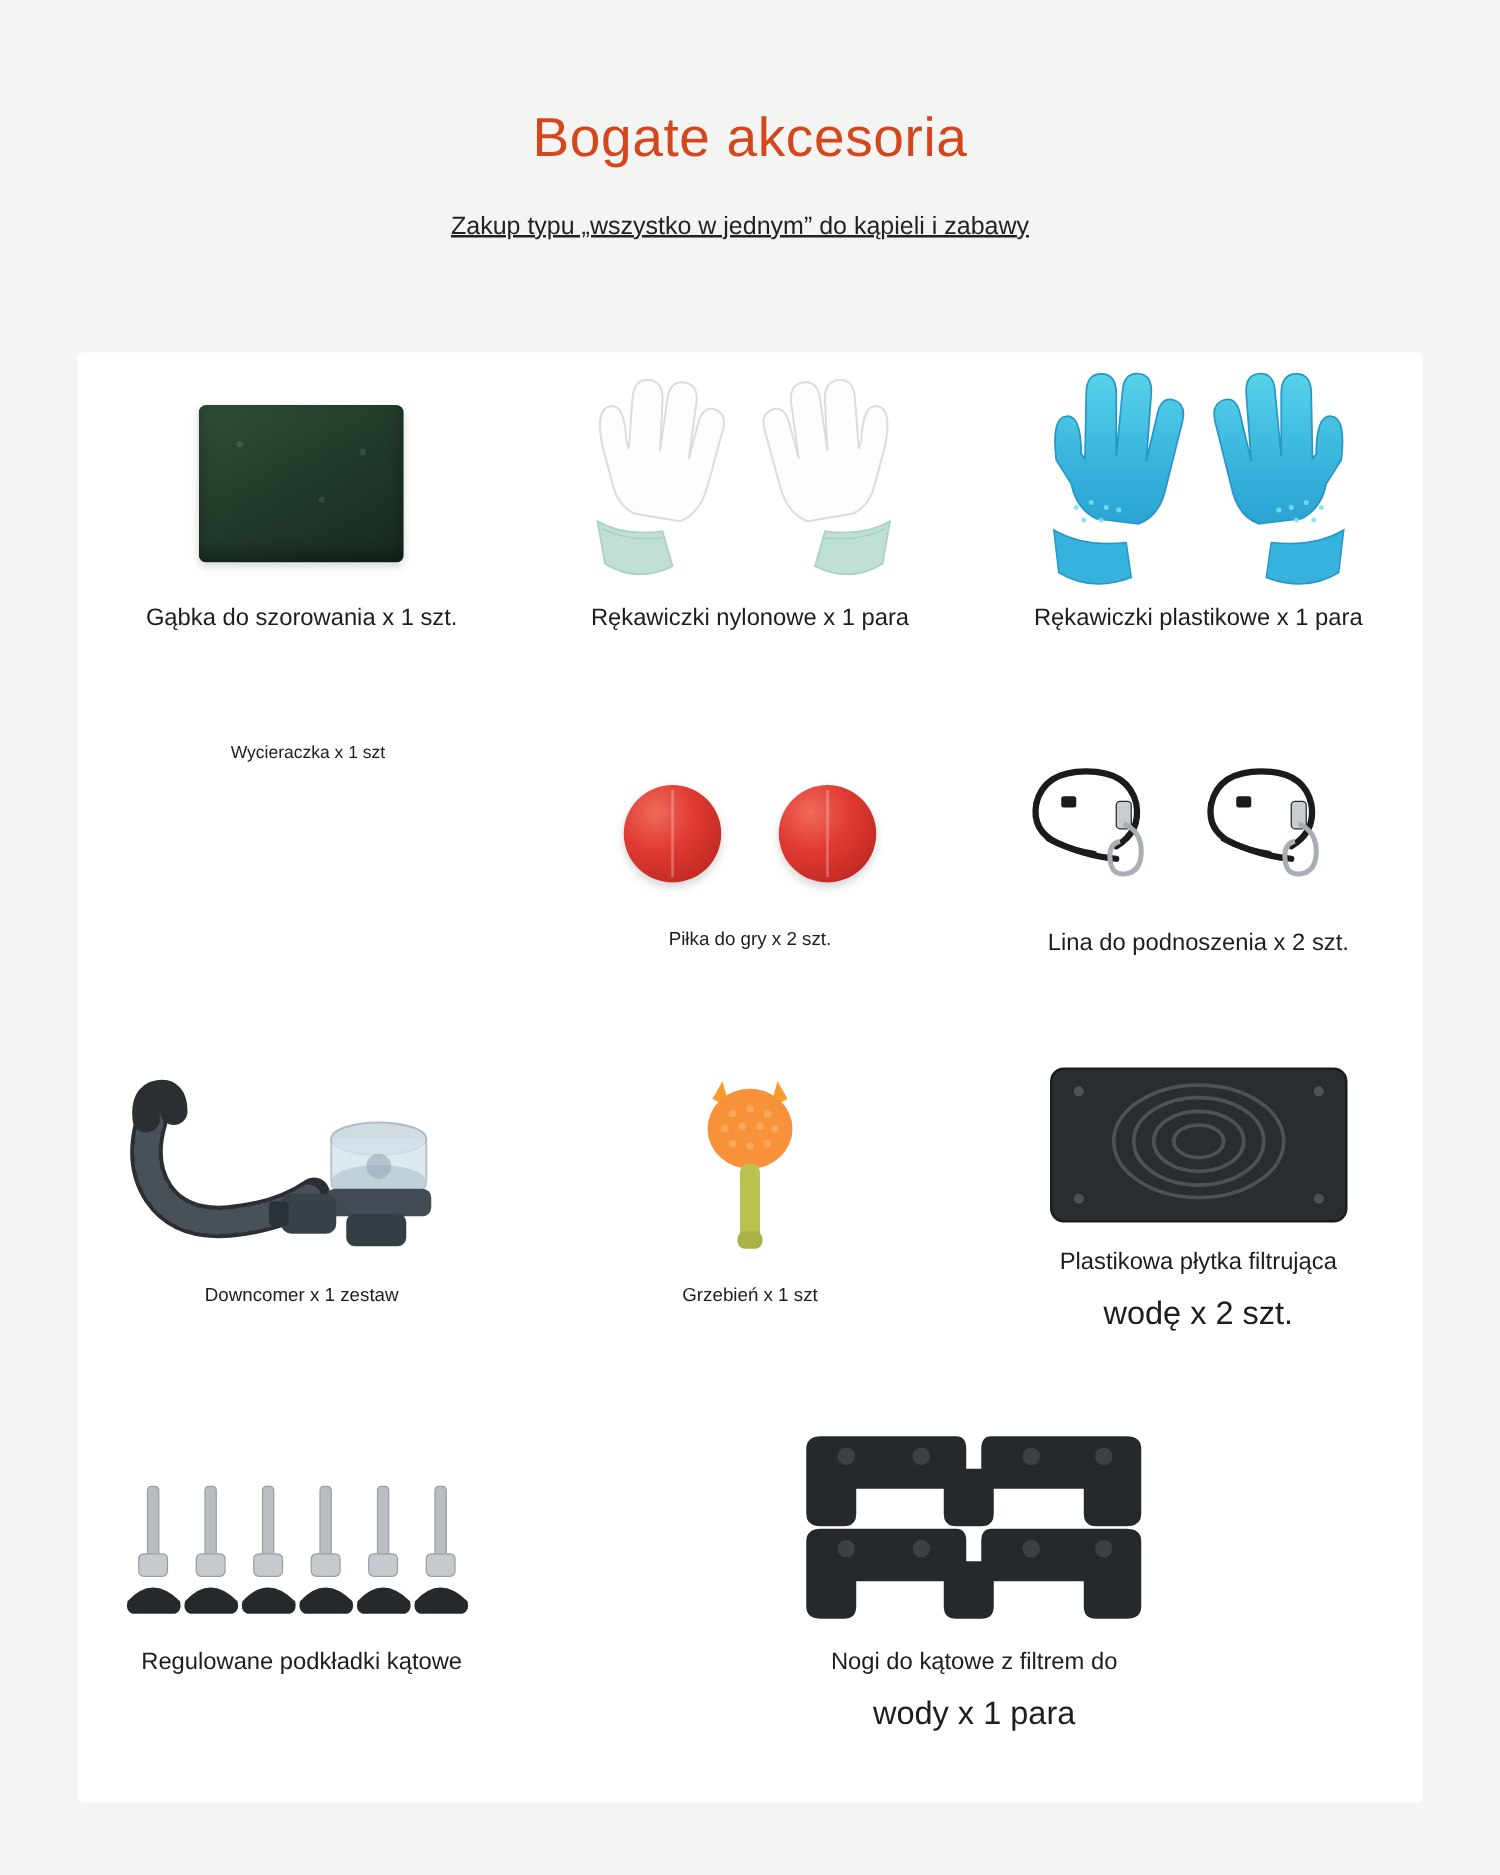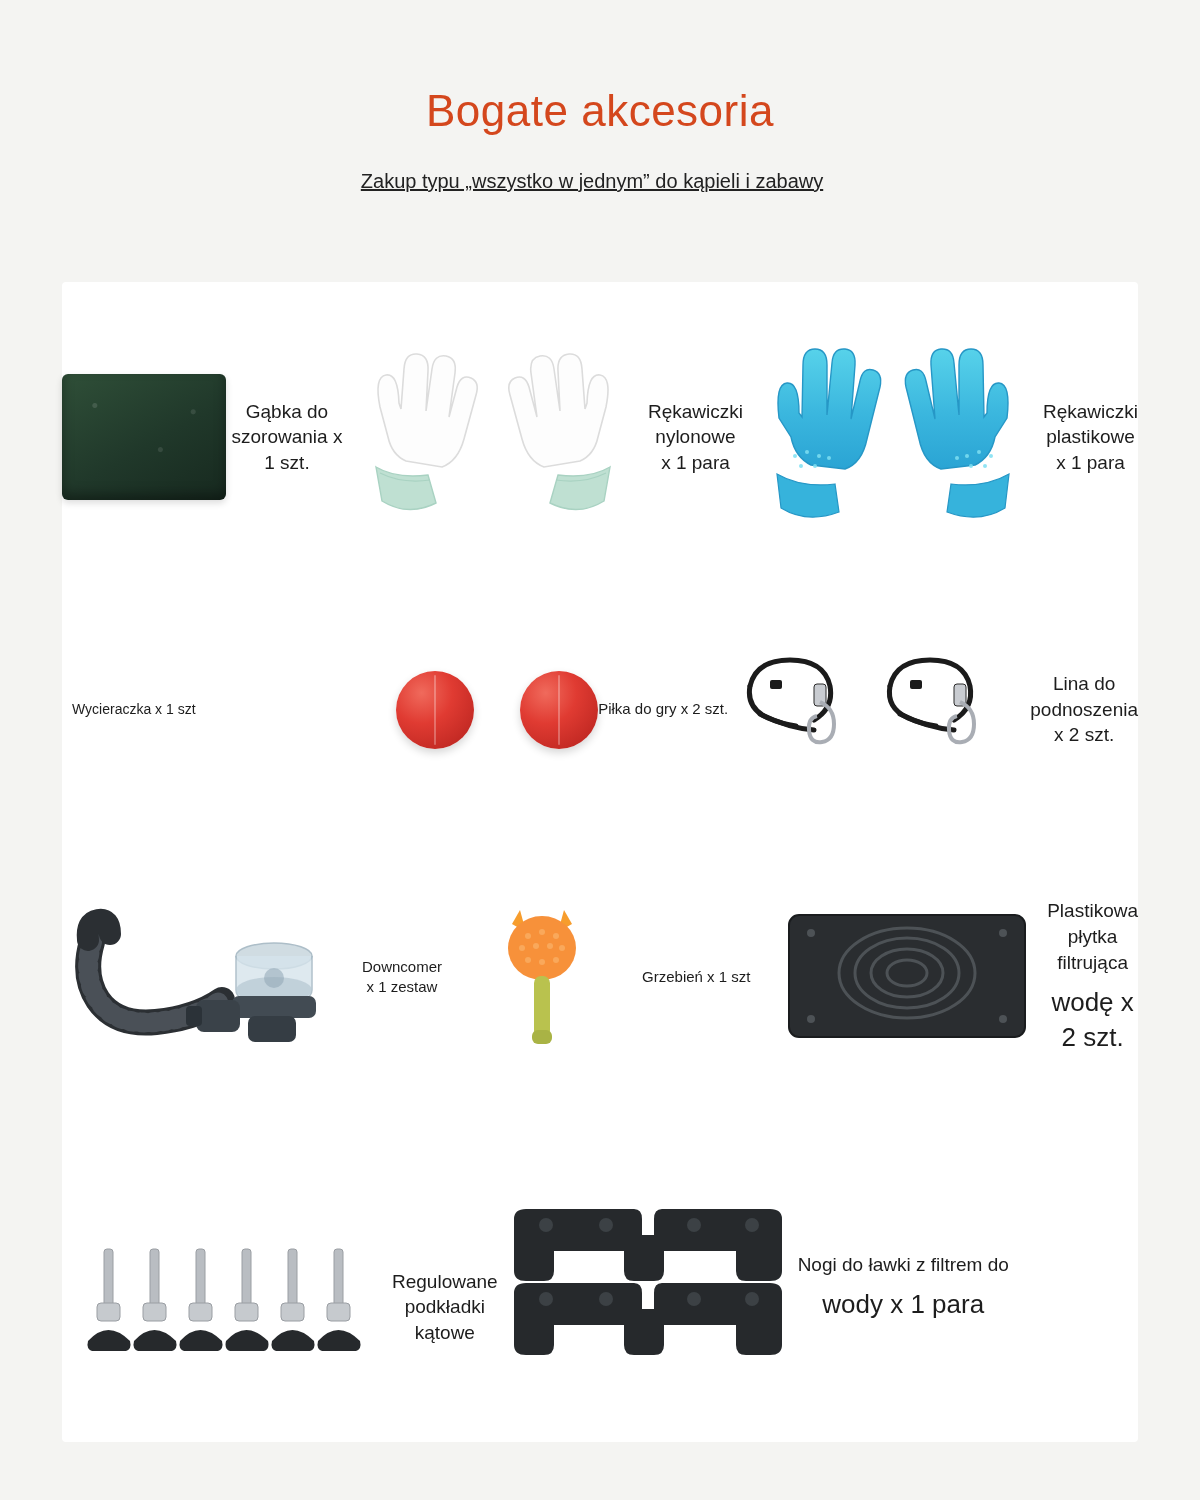--- a/index.html
+++ b/index.html
@@ -51,21 +51,21 @@
     display: grid;
     grid-template-columns: repeat(3, 1fr);
     width: 100%;
   }
   .row1 { height: 300px; }
   .row2 { height: 245px; }
   .row3 { height: 290px; }
   .row4 { height: 320px; }
   .cell {
     display: flex;
-    flex-direction: row;
+    flex-direction: column;
     align-items: center;
     justify-content: flex-start;
     padding-top: 10px;
     position: relative;
   }
   .art {
     display: flex;
     align-items: center;
     justify-content: center;
     position: relative;
@@ -399,20 +399,20 @@
               <g fill="#3c4145">
                 <circle cx="48" cy="28" r="7"></circle>
                   <circle cx="108" cy="28" r="7"></circle>
                 <circle cx="196" cy="28" r="7"></circle>
                   <circle cx="254" cy="28" r="7"></circle>
               </g>
             </g>
           </svg>
         </div>
         <div class="caption">
-          <span>Nogi do ławki z filtrem do</span>
+          <span>Nogi do kątowe z filtrem do</span>
           <span class="line2">wody x 1 para</span>
         </div>
       </div>
     </div>
 
   </div>
 </div>
 
 </body></html>

